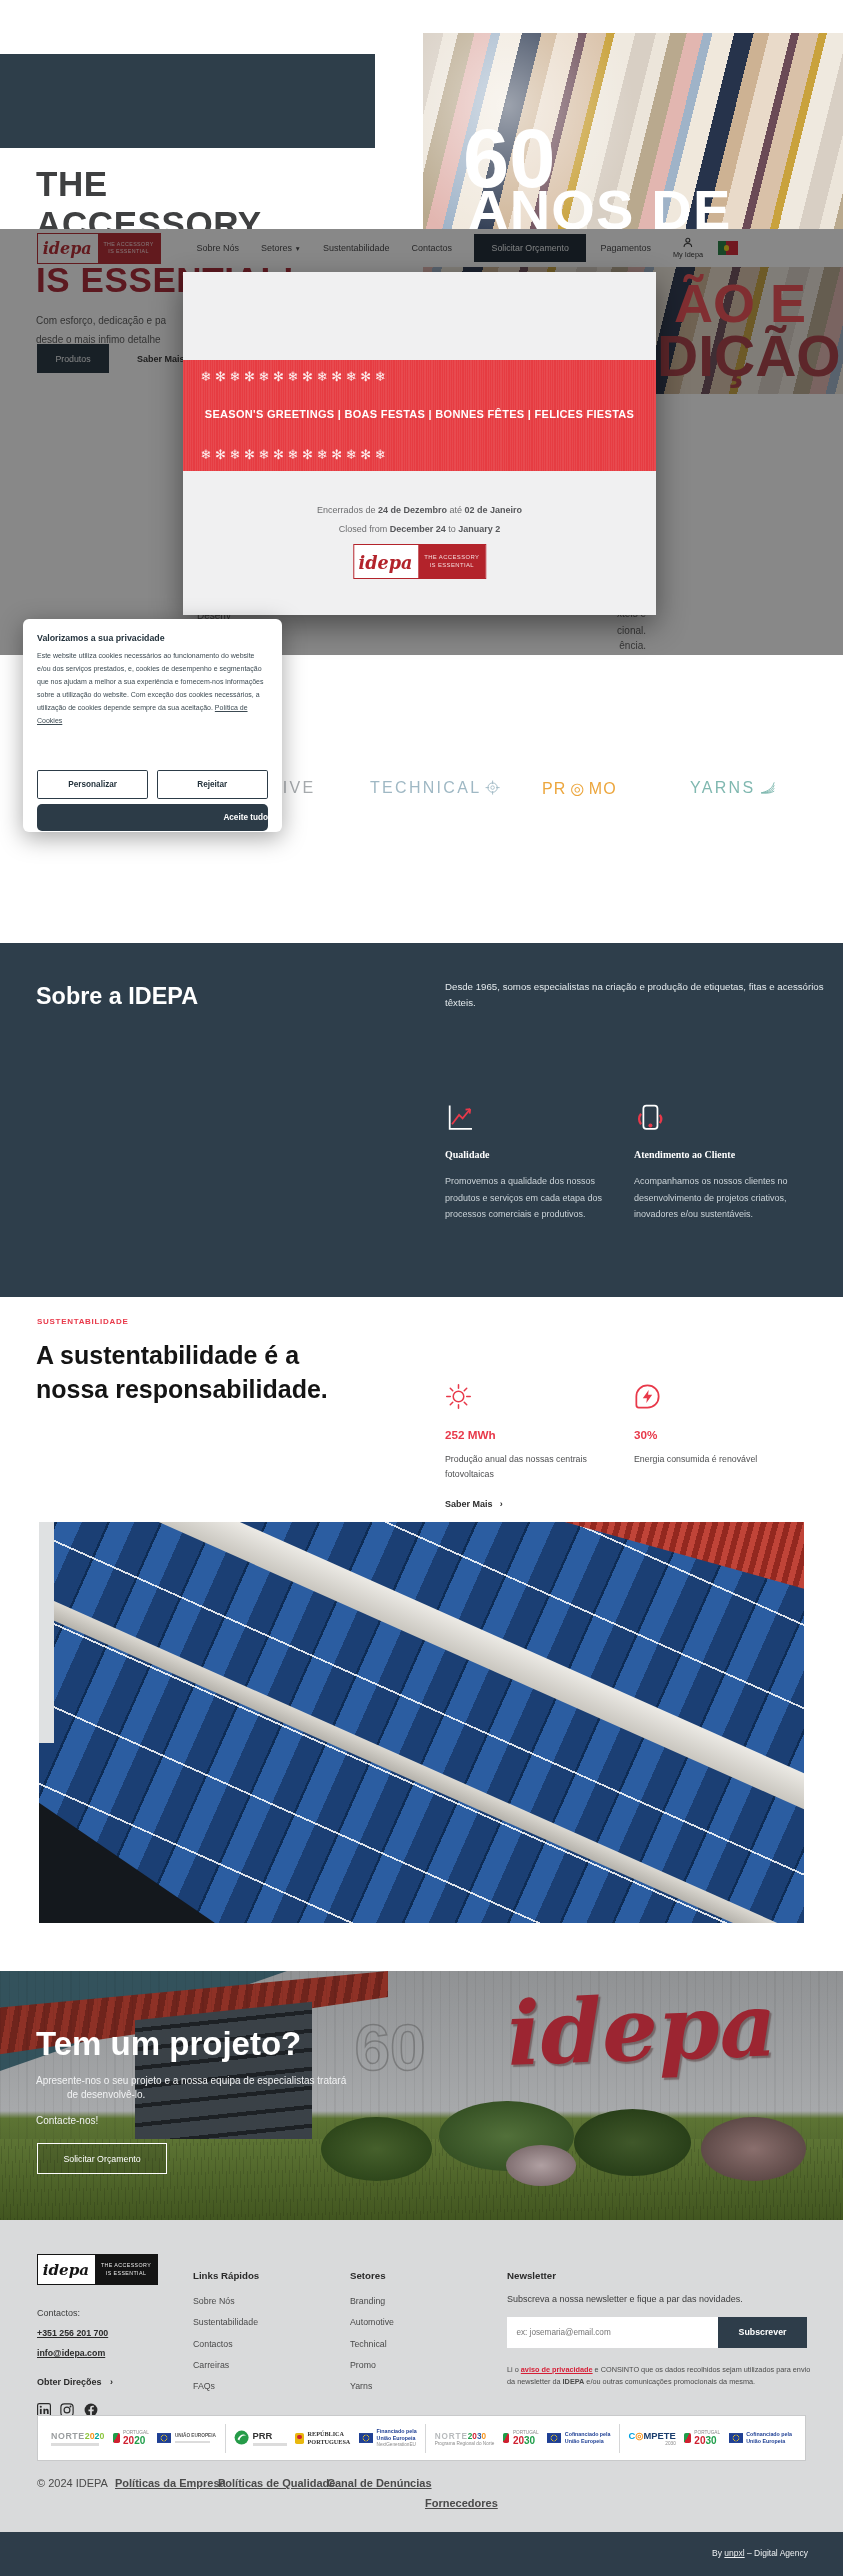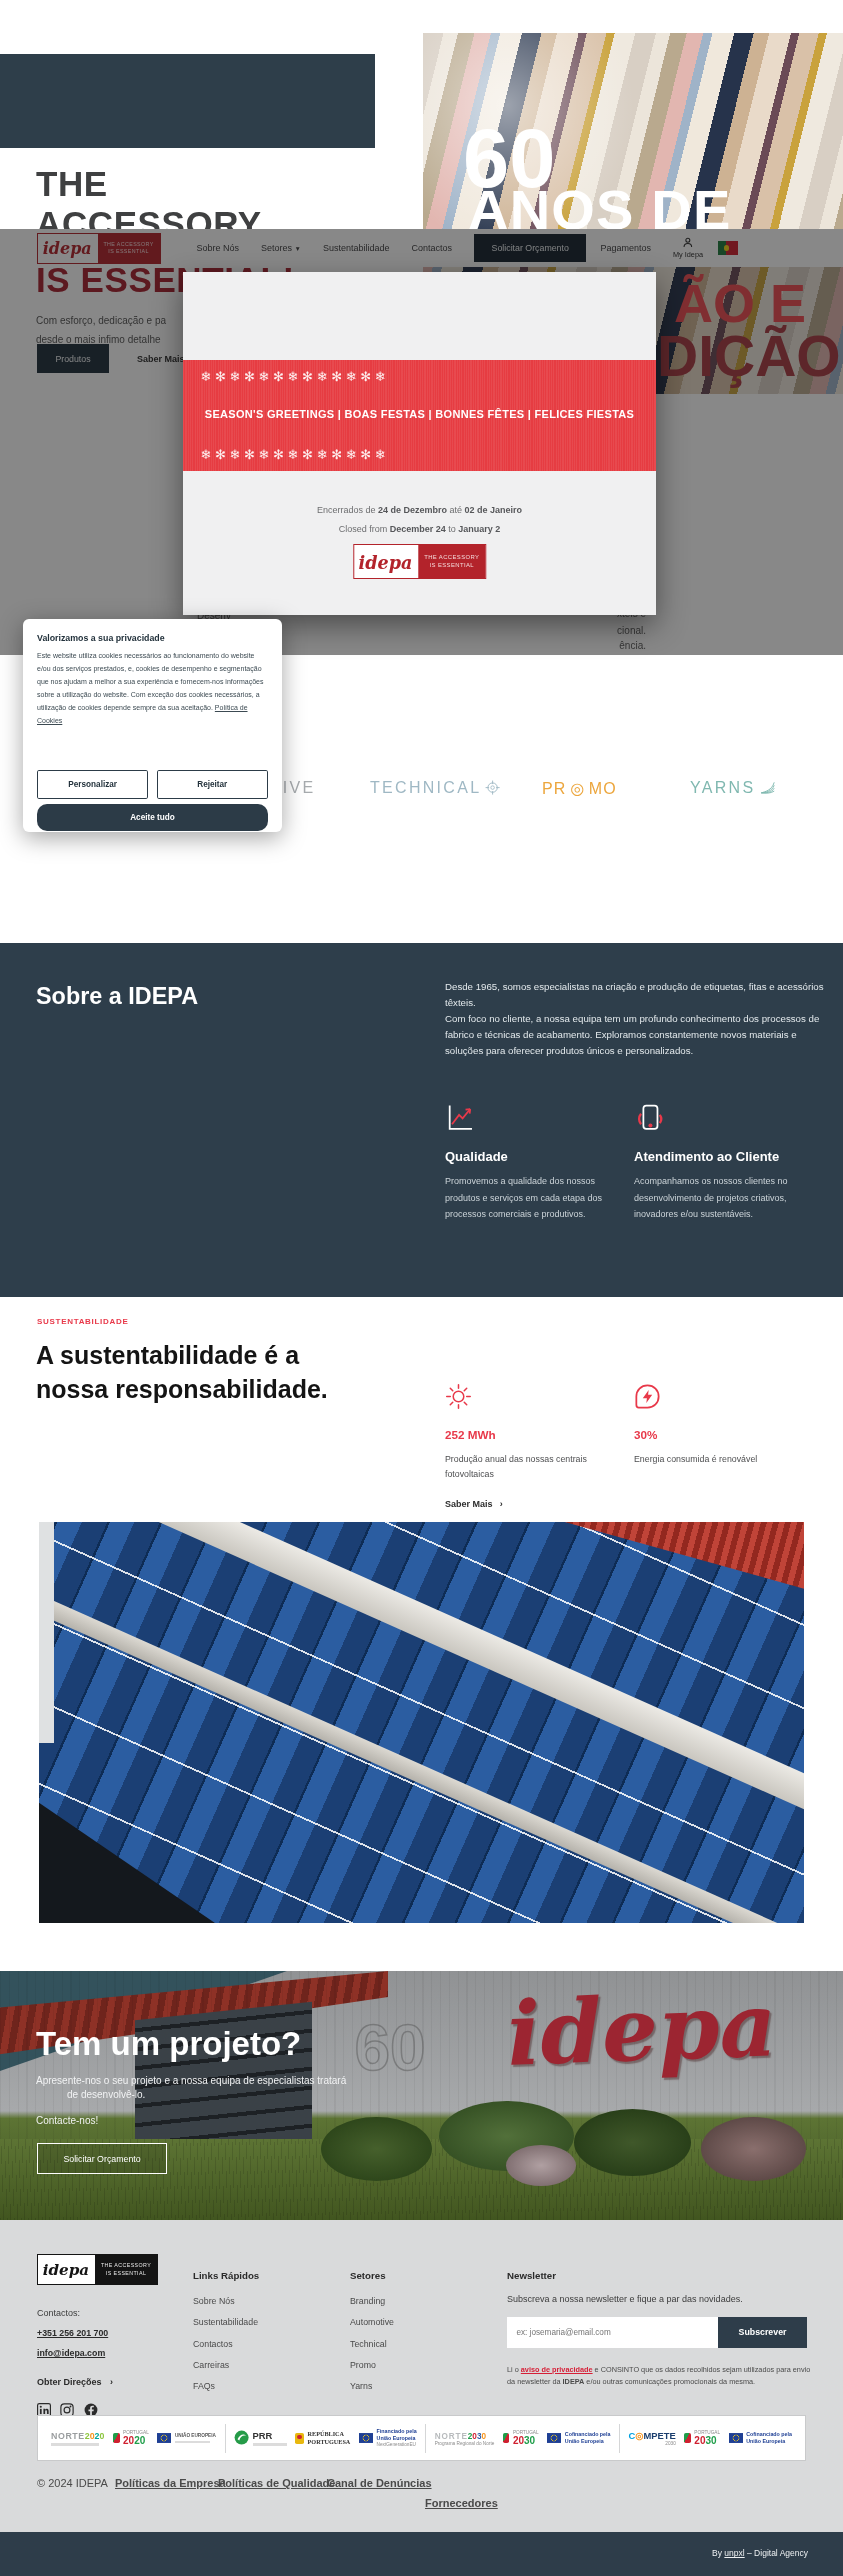--- a/index.html
+++ b/index.html
@@ -51,29 +51,29 @@
   .modal-logo .script{font-size:17.6px;}
   
   .cookie{left:23px;top:619px;width:259px;height:213px;background:#fff;border-radius:5.9px;z-index:60;
      box-shadow:0 5.9px 23.4px rgba(0,0,0,.35);padding:14px;box-sizing:border-box;color:#23323c;}
   .cookie h4{margin:0 0 7px 0;font-size:8.8px;}
   .cookie p{margin:0;font-size:7px;line-height:1.85;color:#3c4a52;}
   .cookie a{color:#3c4a52;text-decoration:underline;cursor:pointer;}
   .ck-row{position:absolute;left:14px;right:14px;top:151px;display:flex;gap:8.2px;}
   .ck-btn{flex:1;height:27px;border:0.9px solid #2c3b47;border-radius:1.8px;background:#fff;
      display:flex;align-items:center;justify-content:center;font-size:8.2px;font-weight:700;color:#23323c;cursor:pointer;}
-  .ck-accept{position:absolute;left:14px;right:14px;top:185px;height:27px;background:#2c3b47;border-radius:10px;
-     color:#fff;display:flex;align-items:center;justify-content:center;font-size:8.2px;font-weight:700;cursor:pointer;}
+  .ck-accept{position:absolute;left:14px;right:14px;top:185px;height:27px;background:#2c3b47;border-radius:5px;
+     color:#fff;display:flex;align-items:center;justify-content:flex-end;font-size:8.2px;font-weight:700;cursor:pointer;}
   
   .brand{font-size:16px;font-weight:300;letter-spacing:2.3px;display:flex;align-items:center;gap:3.5px;}
   
   .about{left:0;top:943px;width:844px;height:354px;background:#2e3e4b;color:#e8ecee;}
   .about h2{position:absolute;left:36px;top:40px;margin:0;font-size:23.4px;color:#fff;}
   .about .para{position:absolute;left:445px;top:36px;width:387px;font-size:9.7px;line-height:1.65;color:#e3e9ec;}
-  .feat-title{position:absolute;font-size:13px;font-weight:700;color:#fff;}
+  .feat-title{position:absolute;font-size:10px;font-weight:700;color:#fff;font-family:Liberation Serif, serif;}
   .feat-text{position:absolute;width:164px;font-size:9px;line-height:1.85;color:#ccd4d9;}
   
   .eyebrow{left:37px;top:1317px;font-size:8px;font-weight:700;letter-spacing:0.7px;color:#e8394a;}
   .sus-h{left:36px;font-size:25px;font-weight:700;color:#141414;line-height:1;}
   .sus-p{left:445px;top:1315px;width:363px;font-size:9.7px;line-height:1.65;color:#4e4f51;}
   .stat-v{font-size:11.7px;font-weight:700;color:#e8394a;}
   .stat-l{font-size:8.8px;line-height:1.7;color:#4e4f51;}
   
   .solar{left:39px;top:1522px;width:765px;height:401px;overflow:hidden;background:#23406b;}
   .panels{position:absolute;left:-15%;top:-15%;width:130%;height:130%;
@@ -235,21 +235,20 @@
     <span>YARNS</span>
     <svg width="16.4" height="15.2" viewBox="0 0 28 26">
       <path d="M4 22 C10 20 22 18 26 4 M4 22 C12 21 22 20 26 9 M4 22 C12 22 22 22 26 14 M4 22 C12 23 20 23 26 19" fill="none" stroke="#80b8b0" stroke-width="1.6"></path>
     </svg>
   </div>
 
   <div class="abs about">
     <h2>Sobre a IDEPA</h2>
     <div class="para">
       <div>Desde 1965, somos especialistas na criação e produção de etiquetas, fitas e acessórios têxteis.</div>
-      <div>Com foco no cliente, a nossa equipa tem um profundo conhecimento dos processos de fabrico e técnicas de acabamento. Exploramos constantemente novos materiais e soluções para oferecer produtos únicos e personalizados.</div>
     </div>
     <svg class="abs" style="left:445px;top:159px;" width="30.5" height="30.5" viewBox="0 0 52 52">
       <path d="M8 6 V46 H46" fill="none" stroke="#ffffff" stroke-width="3"></path>
       <path d="M12 38 L24 22 L30 28 L43 12" fill="none" stroke="#e8394a" stroke-width="3"></path>
       <path d="M43 12 l-8 1 M43 12 l-1 8" stroke="#e8394a" stroke-width="3" fill="none"></path>
     </svg>
     <svg class="abs" style="left:634px;top:159px;" width="30.5" height="30.5" viewBox="0 0 52 52">
       <rect x="16" y="6" width="24" height="40" rx="5" fill="none" stroke="#ffffff" stroke-width="3"></rect>
       <path d="M12 20 a14 14 0 0 0 0 18" fill="none" stroke="#e8394a" stroke-width="4"></path>
       <path d="M44 22 a12 12 0 0 1 0 14" fill="none" stroke="#e8394a" stroke-width="4"></path>

